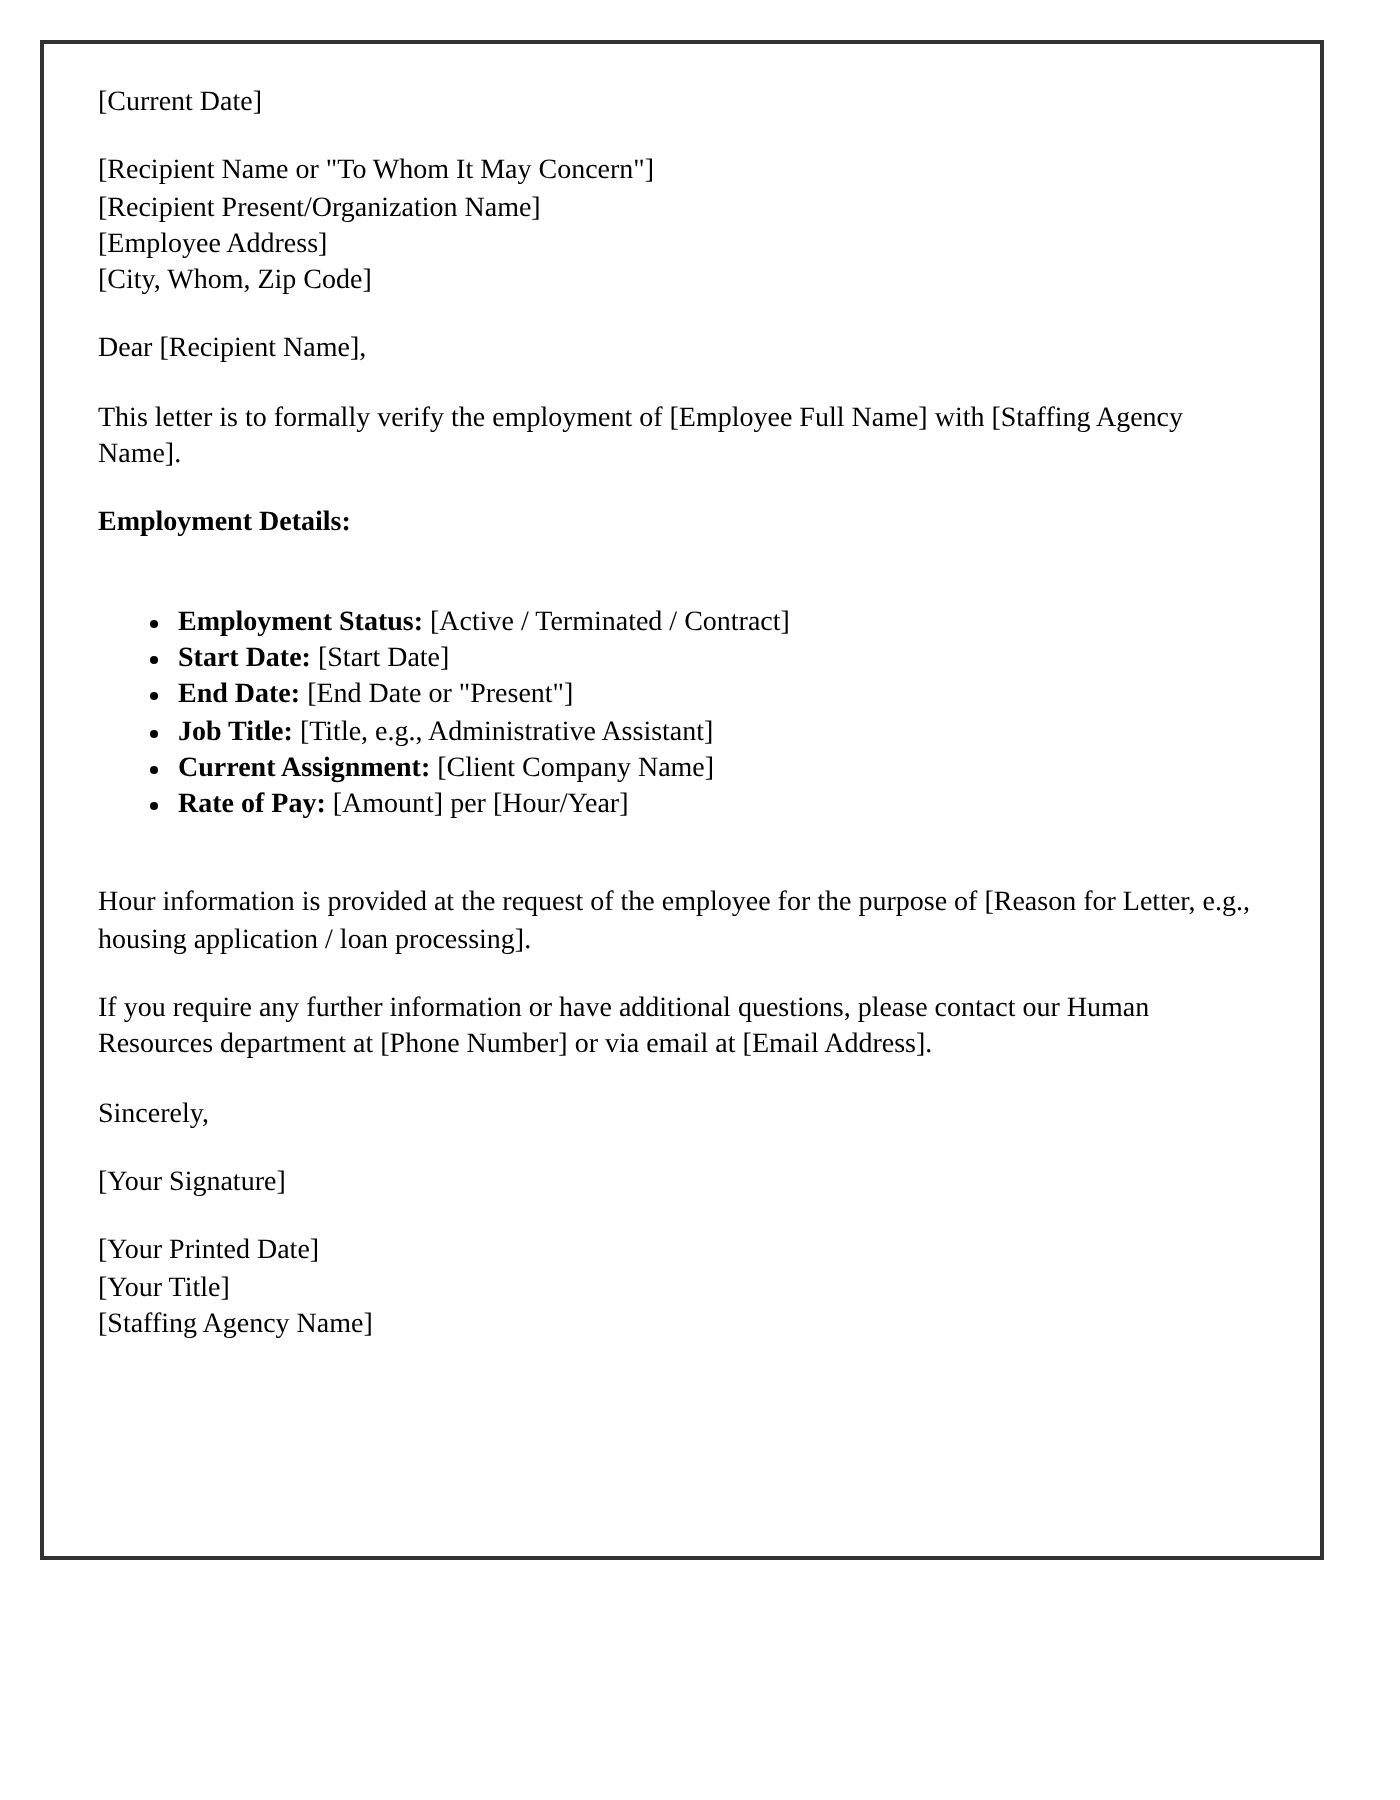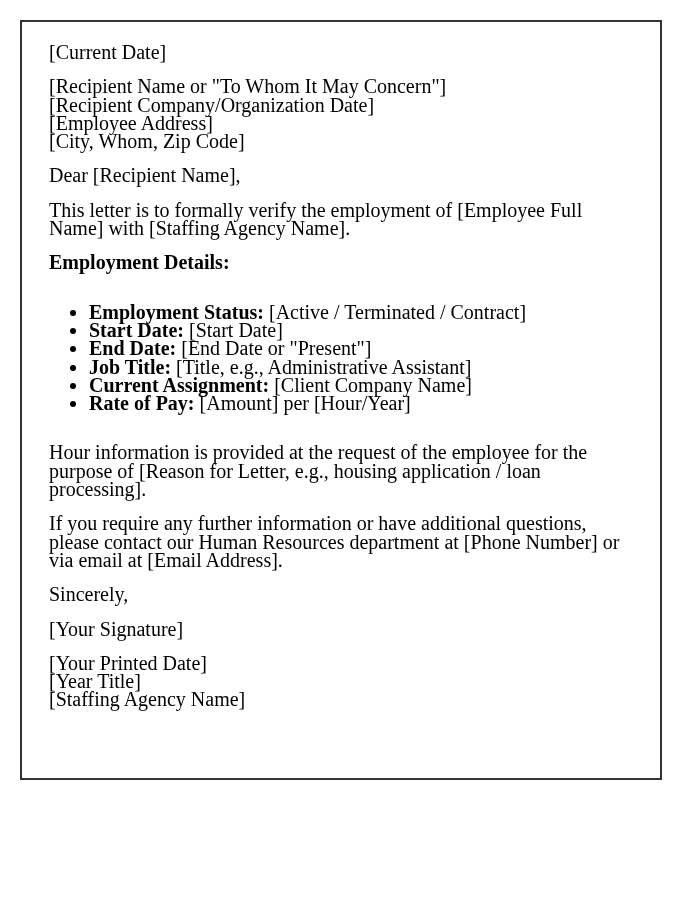--- a/index.html
+++ b/index.html
@@ -17,21 +17,21 @@
   .letter-frame {
     position: absolute;
     left: 20px;
     top: 20px;
     width: 642px;
     height: 760px;
     box-sizing: border-box;
     border: 2px solid #333333;
     padding: 5px 27px;
     background: #ffffff;
-    font-size: 20px;
+    font-size: 14px;
     line-height: 18.3px;
     overflow: hidden;
   }
   .para {
     margin: 16px 0;
   }
   .bold {
     font-weight: bold;
   }
   ul.details-list {
@@ -49,21 +49,21 @@
 </style>
 </head>
 <body>
 
 <div class="letter-frame">
 
   <div class="para">[Current Date]</div>
 
   <div class="para">
     <span class="block-line">[Recipient Name or "To Whom It May Concern"]</span>
-    <span class="block-line">[Recipient Company/Organization Date]</span>
+    <span class="block-line">[Recipient Present/Organization Name]</span>
     <span class="block-line">[Employee Address]</span>
     <span class="block-line">[City, Whom, Zip Code]</span>
   </div>
 
 
   <div class="para">Dear [Recipient Name],</div>
 
   <div class="para">This letter is to formally verify the employment of [Employee Full Name] with [Staffing Agency Name].</div>
 
   <div class="para bold">Employment Details:</div>
@@ -80,17 +80,17 @@
   <div class="para">Hour information is provided at the request of the employee for the purpose of [Reason for Letter, e.g., housing application / loan processing].</div>
 
   <div class="para">If you require any further information or have additional questions, please contact our Human Resources department at [Phone Number] or via email at [Email Address].</div>
 
   <div class="para">Sincerely,</div>
 
   <div class="para">[Your Signature]</div>
 
   <div class="para">
     <span class="block-line">[Your Printed Date]</span>
-    <span class="block-line">[Year Title]</span>
+    <span class="block-line">[Your Title]</span>
     <span class="block-line">[Staffing Agency Name]</span>
   </div>
 
 </div>
 
 </body></html>

